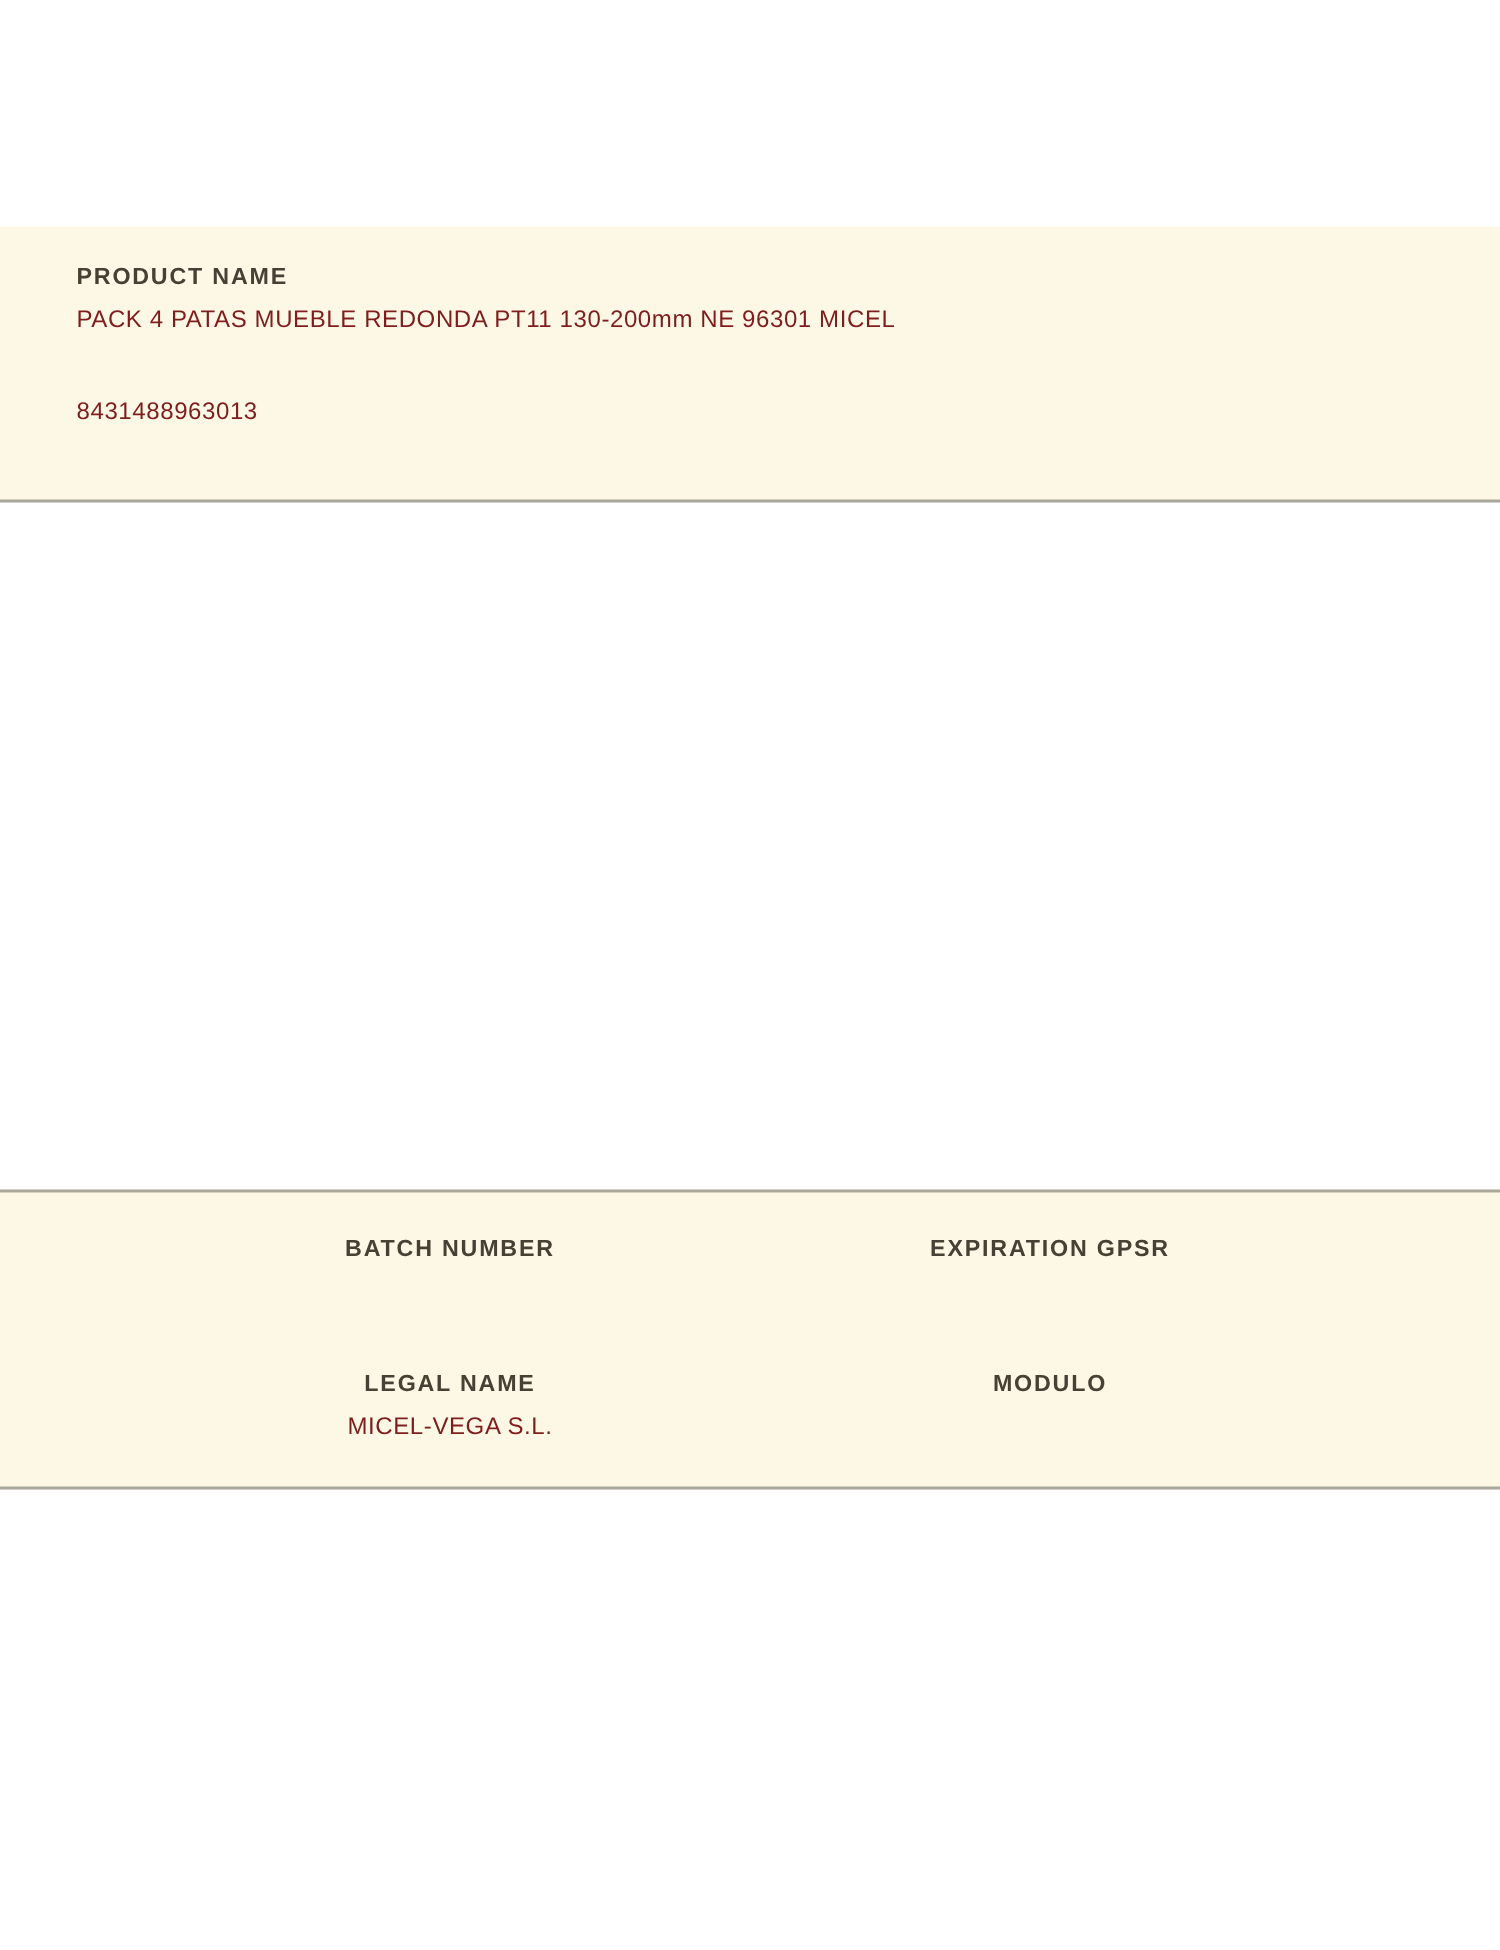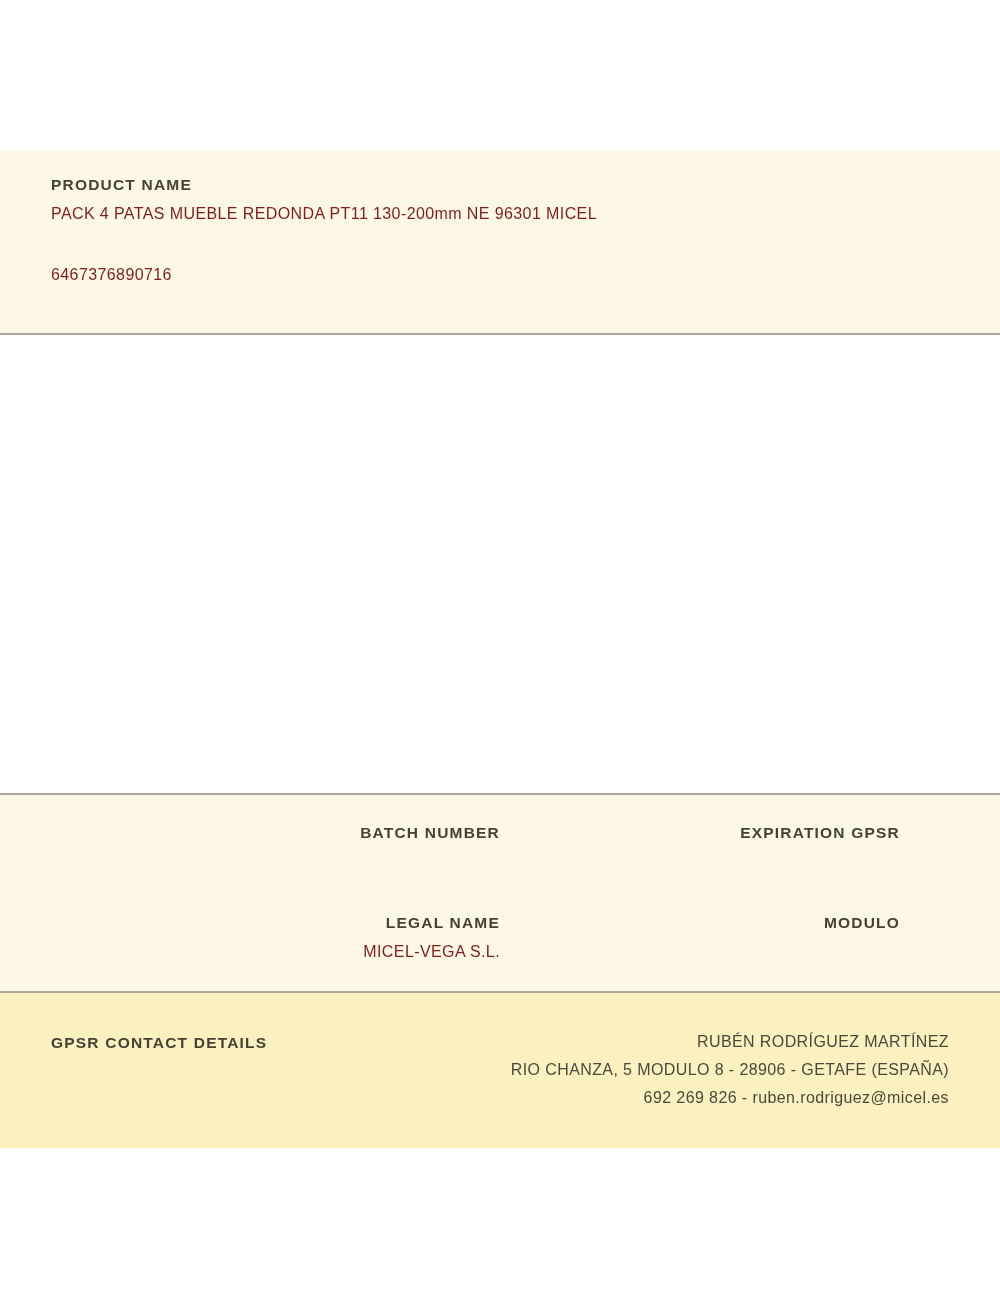--- a/index.html
+++ b/index.html
@@ -48,21 +48,21 @@
     background: #fcf8e5;
     border-top: 2px solid #a9a89c;
     border-bottom: 2px solid #a9a89c;
     padding: 28px 100px 0 100px;
   }
   .details-grid {
     display: grid;
     grid-template-columns: 400px 400px;
     row-gap: 41px;
   }
-  .details-grid .field { text-align: right; }
+  .details-grid .field { text-align: center; }
 
   
   .contact-panel {
     position: absolute;
     top: 993px; left: 0;
     width: 1000px; height: 155px;
     background: #faf0c0;
     padding: 35px 51px 0 51px;
     display: flex;
     justify-content: space-between;
@@ -90,21 +90,21 @@
 <body>
 
 <div class="page">
 
   <section class="product-panel">
     <div class="field">
       <div class="field-label">PRODUCT NAME</div>
       <div class="field-value">PACK 4 PATAS MUEBLE REDONDA PT11 130-200mm NE 96301 MICEL</div>
     </div>
     <div class="field">
-      <div class="field-value">6467376890716</div>
+      <div class="field-value">8431488963013</div>
     </div>
   </section>
 
   <section class="details-panel">
     <div class="details-grid">
       <div class="field">
         <div class="field-label">BATCH NUMBER</div>
         <div class="field-value"></div>
       </div>
       <div class="field">
@@ -114,22 +114,14 @@
       <div class="field">
         <div class="field-label">LEGAL NAME</div>
         <div class="field-value">MICEL-VEGA S.L.</div>
       </div>
       <div class="field">
         <div class="field-label">MODULO</div>
       </div>
     </div>
   </section>
 
-  <section class="contact-panel">
-    <div class="contact-label">GPSR CONTACT DETAILS</div>
-    <div class="contact-lines">
-      <div>RUBÉN RODRÍGUEZ MARTÍNEZ</div>
-      <div>RIO CHANZA, 5 MODULO 8 - 28906 - GETAFE (ESPAÑA)</div>
-      <div>692 269 826 - ruben.rodriguez@micel.es</div>
-    </div>
-  </section>
 
 </div>
 
 </body></html>

